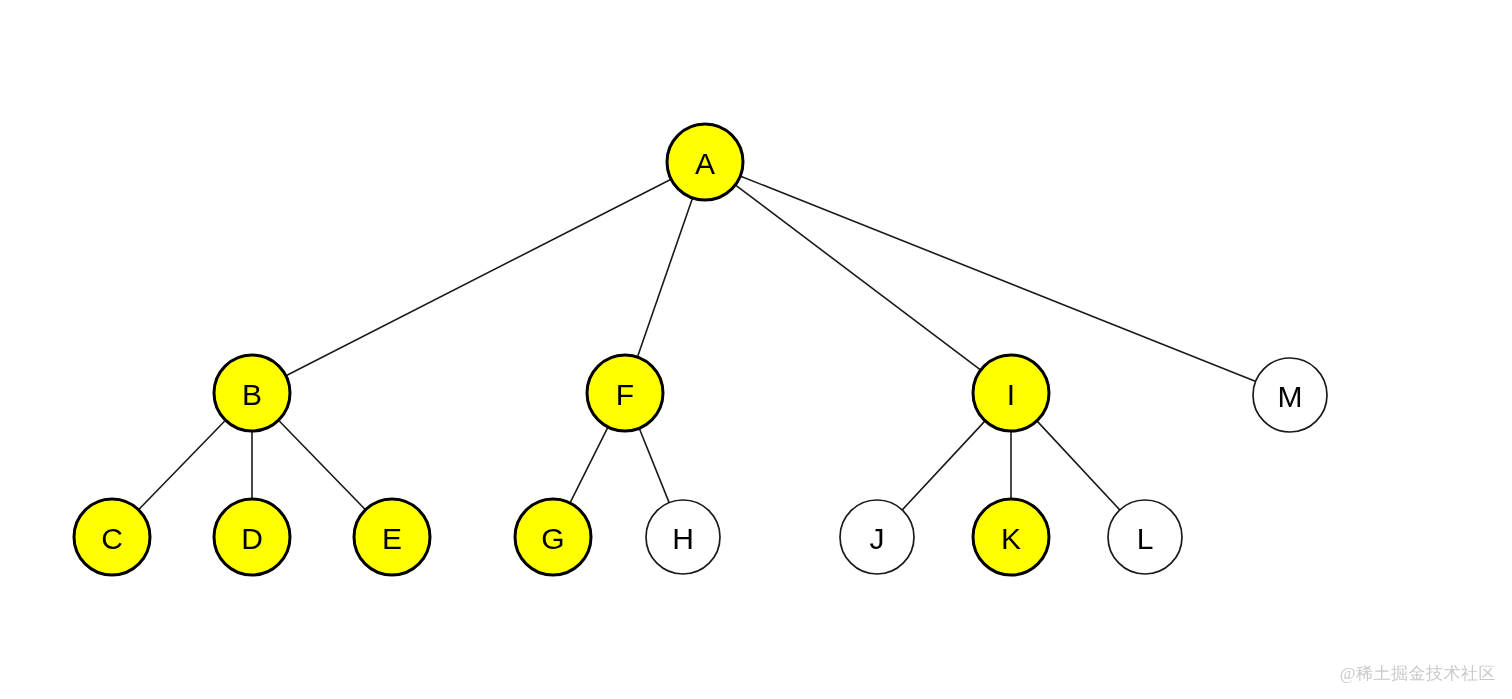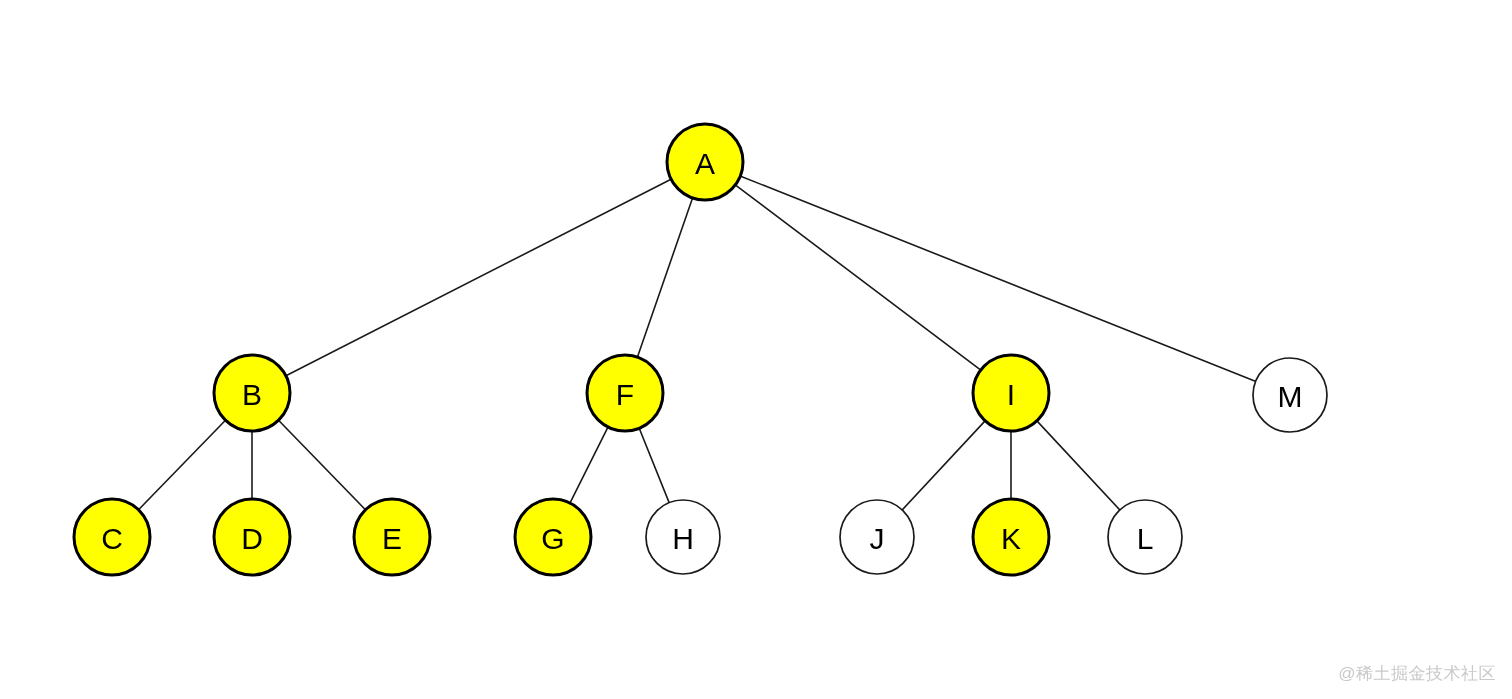--- a/index.html
+++ b/index.html
@@ -50,21 +50,21 @@
   .node-label-plain {
     font-weight: 400;
   }
   .node-label-visited {
     font-weight: 400;
   }
   .watermark {
     position: absolute;
     right: 16px;
     bottom: 14px;
-    font-family: Liberation Sans, sans-serif;
+    font-family: Liberation Serif, serif;
     font-size: 17px;
     color: #c9c9c9;
     letter-spacing: 0.5px;
     white-space: nowrap;
     user-select: none;
   }
 </style>
 </head>
 <body>
 

